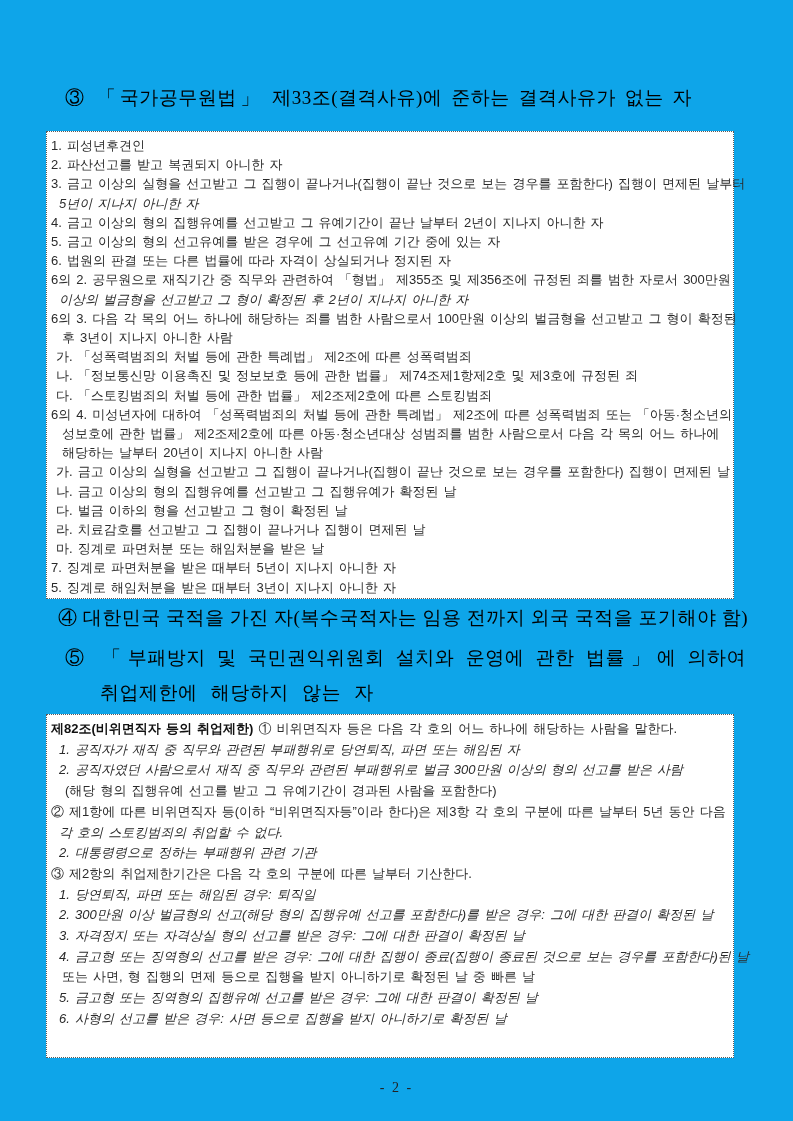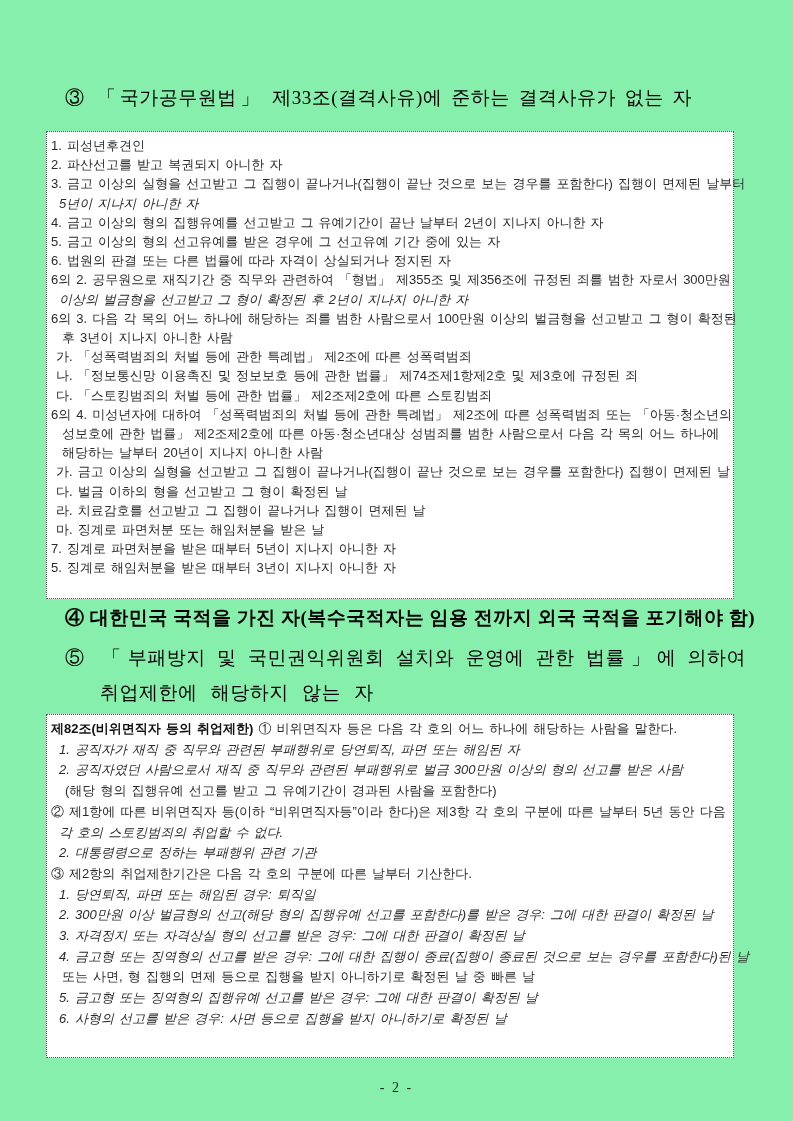--- a/index.html
+++ b/index.html
@@ -1,39 +1,39 @@
 <!DOCTYPE html>
 <html><head>
 <meta charset="utf-8">
 <style>
   html, body { margin: 0; padding: 0; background: #ffffff; }
   .page {
     position: relative;
     width: 793px;
     height: 1121px;
-    background: #86efac;
+    background: #0ea5e9;
     font-family: "Liberation Sans", sans-serif;
     color: #1f1f1f;
     overflow: hidden;
   }
   .heading {
     position: absolute;
     font-family: "Liberation Serif", serif;
     font-size: 19px;
     color: #000000;
     line-height: 1.3;
     letter-spacing: 0.5px;
   }
   .justify-line {
     text-align: justify;
     text-align-last: justify;
     white-space: nowrap;
   }
   #h3   { left: 65px;  top: 86px;  width: 627px; }
-  #h4   { left: 65px;  top: 606px; width: 681px; font-weight: bold; }
+  #h4   { left: 58px;  top: 606px; width: 681px; }
   #h5-1 { left: 65px;  top: 646px; width: 681px; }
   #h5-2 { left: 100px; top: 681px; word-spacing: 8px; white-space: nowrap; }
 
   .law-box {
     position: absolute;
     left: 46px;
     width: 688px;
     box-sizing: border-box;
     border: 1px dotted #5a5a5a;
     background: #ffffff;
@@ -107,20 +107,21 @@
       <div class="line ind-1"><span class="bold"></span><span>다. 「스토킹범죄의 처벌 등에 관한 법률」 제2조제2호에 따른 스토킹범죄</span></div>
 
       <div class="line"><span class="bold"></span><span>6의 4. 미성년자에 대하여 「성폭력범죄의 처벌 등에 관한 특례법」 제2조에 따른 성폭력범죄 또는 「아동·청소년의</span></div>
 
       <div class="line ind-3"><span class="bold"></span><span>성보호에 관한 법률」 제2조제2호에 따른 아동·청소년대상 성범죄를 범한 사람으로서 다음 각 목의 어느 하나에</span></div>
 
       <div class="line ind-3"><span class="bold"></span><span>해당하는 날부터 20년이 지나지 아니한 사람</span></div>
 
       <div class="line ind-1"><span class="bold"></span><span>가. 금고 이상의 실형을 선고받고 그 집행이 끝나거나(집행이 끝난 것으로 보는 경우를 포함한다) 집행이 면제된 날</span></div>
 
+      <div class="line ind-1"><span class="bold"></span><span>나. 금고 이상의 형의 집행유예를 선고받고 그 집행유예가 확정된 날</span></div>
 
       <div class="line ind-1"><span class="bold"></span><span>다. 벌금 이하의 형을 선고받고 그 형이 확정된 날</span></div>
 
       <div class="line ind-1"><span class="bold"></span><span>라. 치료감호를 선고받고 그 집행이 끝나거나 집행이 면제된 날</span></div>
 
       <div class="line ind-1"><span class="bold"></span><span>마. 징계로 파면처분 또는 해임처분을 받은 날</span></div>
 
       <div class="line"><span class="bold"></span><span>7. 징계로 파면처분을 받은 때부터 5년이 지나지 아니한 자</span></div>
 
       <div class="line"><span class="bold"></span><span>5. 징계로 해임처분을 받은 때부터 3년이 지나지 아니한 자</span></div>

